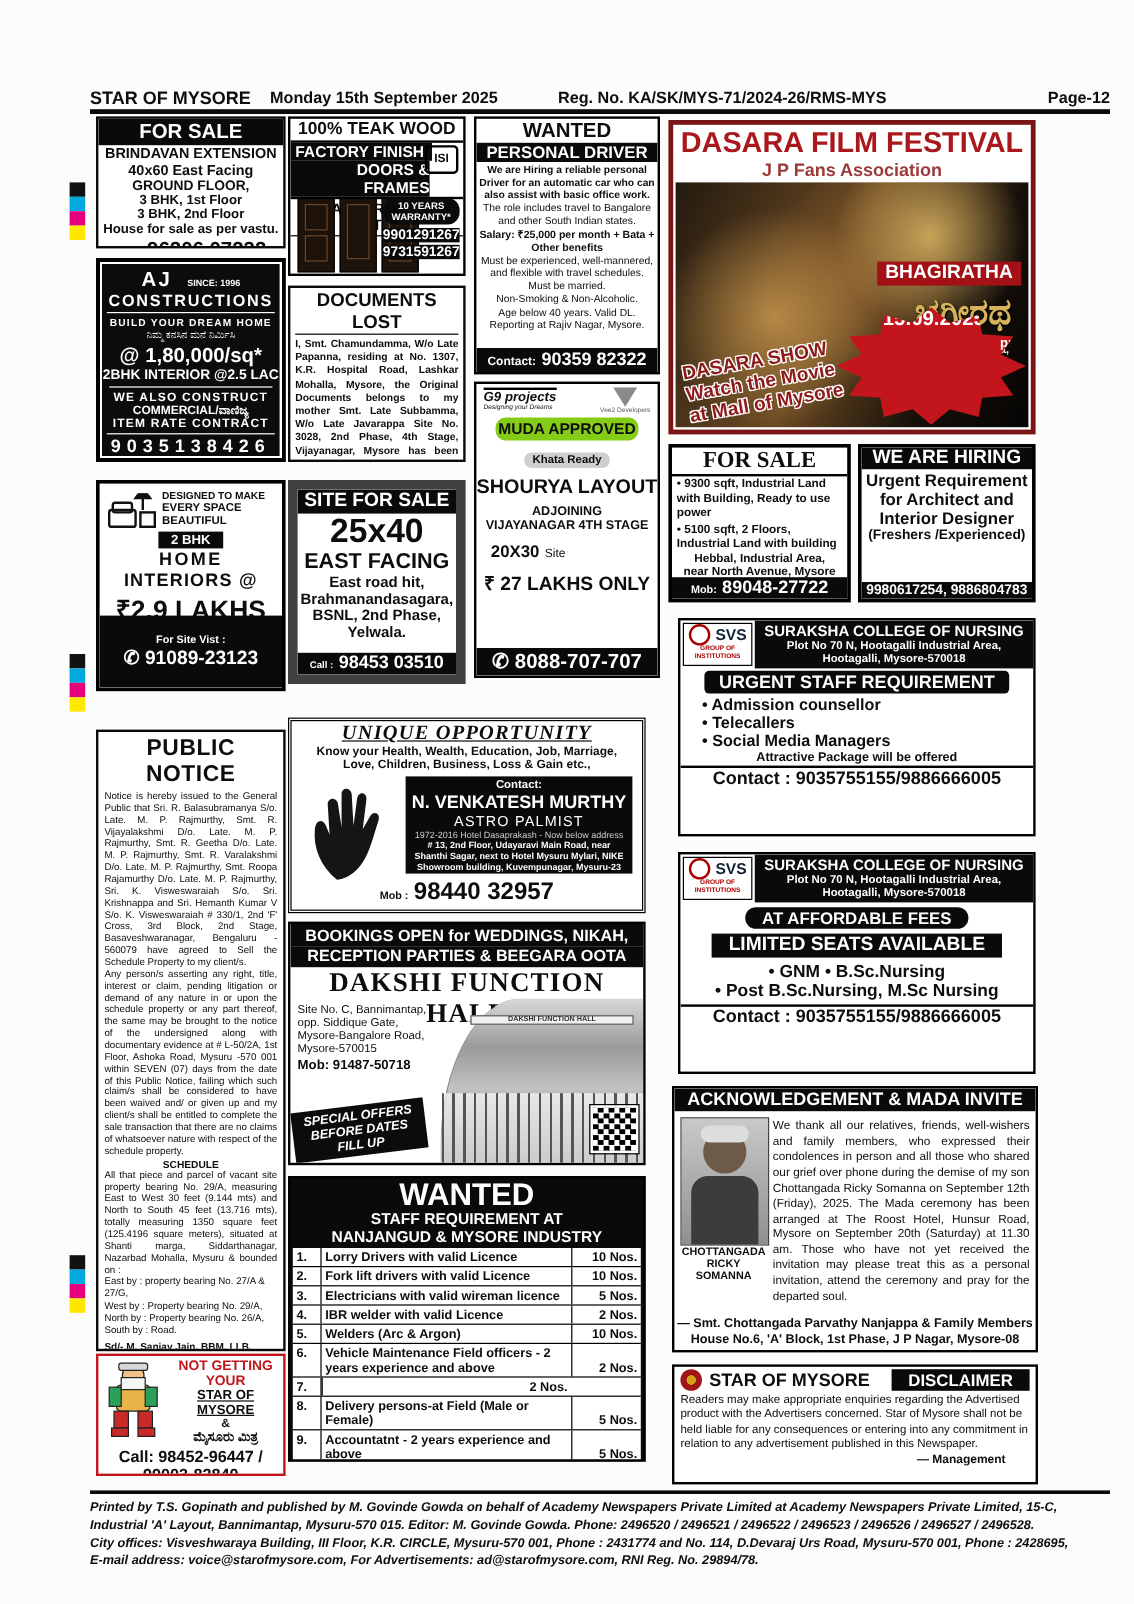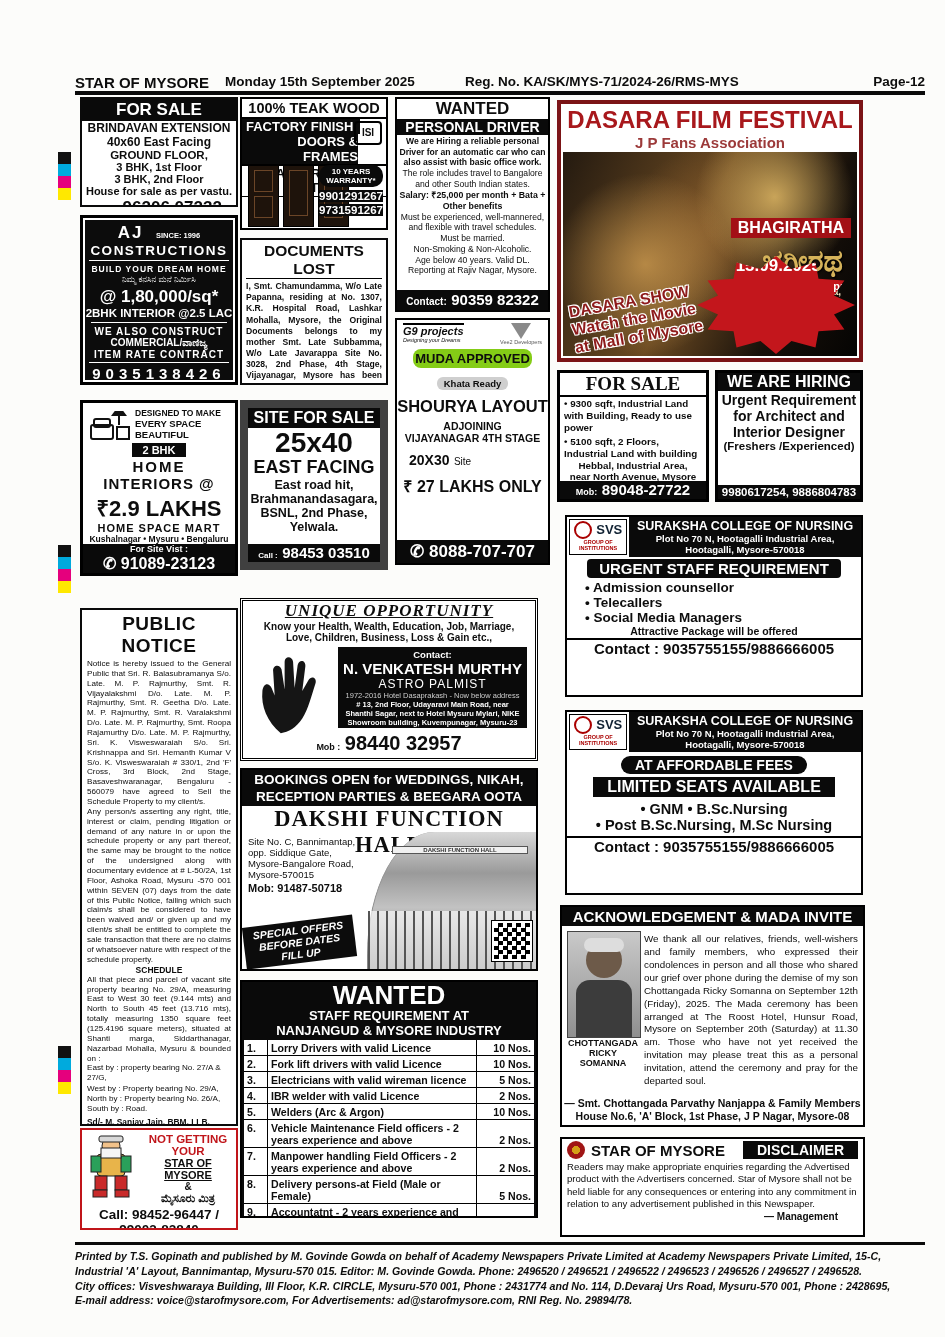--- a/index.html
+++ b/index.html
@@ -109,21 +109,21 @@
       <div class="b" style="font-size:8.5px">DESIGNED TO MAKE</div>
       <div class="b" style="font-size:9.5px">EVERY SPACE</div>
       <div class="b" style="font-size:9.5px">BEAUTIFUL</div>
     </div>
     <div class="ctr"><span class="bar" style="display:inline-block;font-size:11px;padding:1px 10px">2 BHK</span></div>
     <div class="ctr b" style="font-size:15px;letter-spacing:2px">HOME</div>
     <div class="ctr b" style="font-size:15px;letter-spacing:1px">INTERIORS @</div>
     <div class="ctr b" style="font-size:22px">₹2.9 LAKHS</div>
     <div class="ctr b" style="font-size:11px;letter-spacing:1px">HOME SPACE MART</div>
     <div class="ctr b" style="font-size:8.5px">Kushalnagar • Mysuru • Bengaluru</div>
-    <div class="bar" style="position:absolute;bottom:0;left:0;right:0;padding:0 0">
+    <div class="bar" style="position:absolute;bottom:0;left:0;right:0;padding:15px 0">
       <div style="font-size:9px">For Site Vist :</div>
       <div style="font-size:16px"><span>✆</span>
         <span>91089-23123</span></div>
     </div>
   </div>
 
   <div class="ad" style="left:80px;top:608px;width:158px;height:518px;padding:3px 5px">
     <div class="ctr b" style="font-size:19px;letter-spacing:.5px">PUBLIC NOTICE</div>
     <div class="just" style="font-size:8.1px;line-height:1.22;margin-top:2px">Notice is hereby issued to the General Public that Sri. R. Balasubramanya S/o. Late. M. P. Rajmurthy, Smt. R. Vijayalakshmi D/o. Late. M. P. Rajmurthy, Smt. R. Geetha D/o. Late. M. P. Rajmurthy, Smt. R. Varalakshmi D/o. Late. M. P. Rajmurthy, Smt. Roopa Rajamurthy D/o. Late. M. P. Rajmurthy, Sri. K. Visweswaraiah S/o. Sri. Krishnappa and Sri. Hemanth Kumar V S/o. K. Visweswaraiah # 330/1, 2nd 'F' Cross, 3rd Block, 2nd Stage, Basaveshwaranagar, Bengaluru - 560079 have agreed to Sell the Schedule Property to my client/s.</div>
     <div class="just" style="font-size:8.1px;line-height:1.22">Any person/s asserting any right, title, interest or claim, pending litigation or demand of any nature in or upon the schedule property or any part thereof, the same may be brought to the notice of the undersigned along with documentary evidence at # L-50/2A, 1st Floor, Ashoka Road, Mysuru -570 001 within SEVEN (07) days from the date of this Public Notice, failing which such claim/s shall be considered to have been waived and/ or given up and my client/s shall be entitled to complete the sale transaction that there are no claims of whatsoever nature with respect of the schedule property.</div>
@@ -312,21 +312,20 @@
           <div>Welders (Arc &amp; Argon)</div>
           <div class="qty">10 Nos.</div>
         </div>
       <div class="wrow">
           <div class="no">6.</div>
           <div>Vehicle Maintenance Field officers - 2 years experience and above</div>
           <div class="qty">2 Nos.</div>
         </div>
       <div class="wrow">
           <div class="no">7.</div>
-          <div>Manpower handling Field Officers - 2 years experience and above</div>
           <div class="qty">2 Nos.</div>
         </div>
       <div class="wrow">
           <div class="no">8.</div>
           <div>Delivery persons-at Field (Male or Female)</div>
           <div class="qty">5 Nos.</div>
         </div>
       <div class="wrow">
           <div class="no">9.</div>
           <div>Accountatnt - 2 years experience and above</div>

